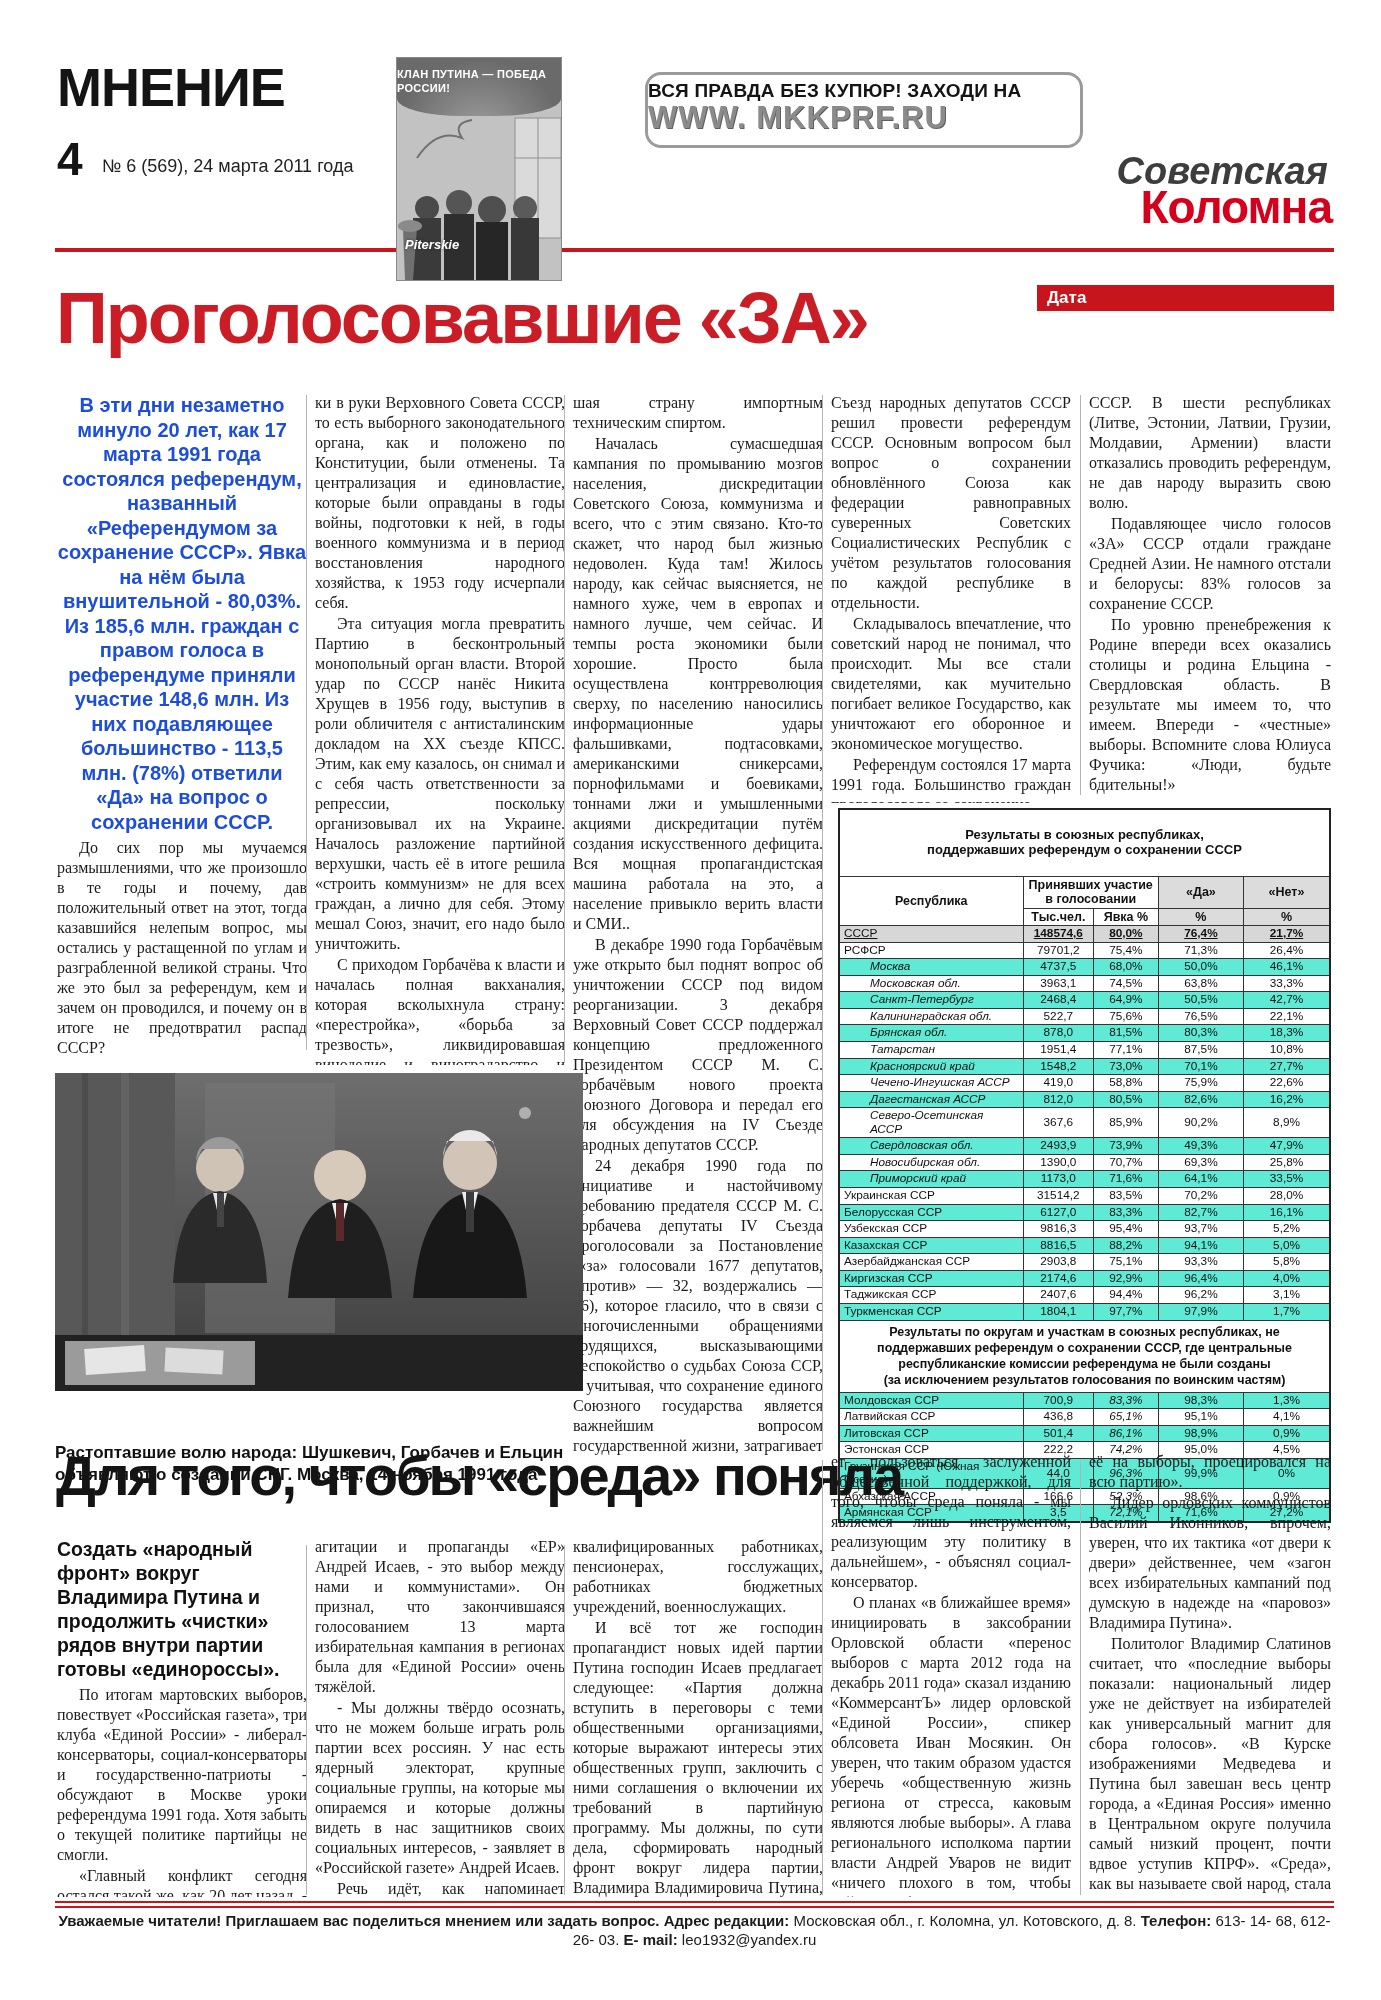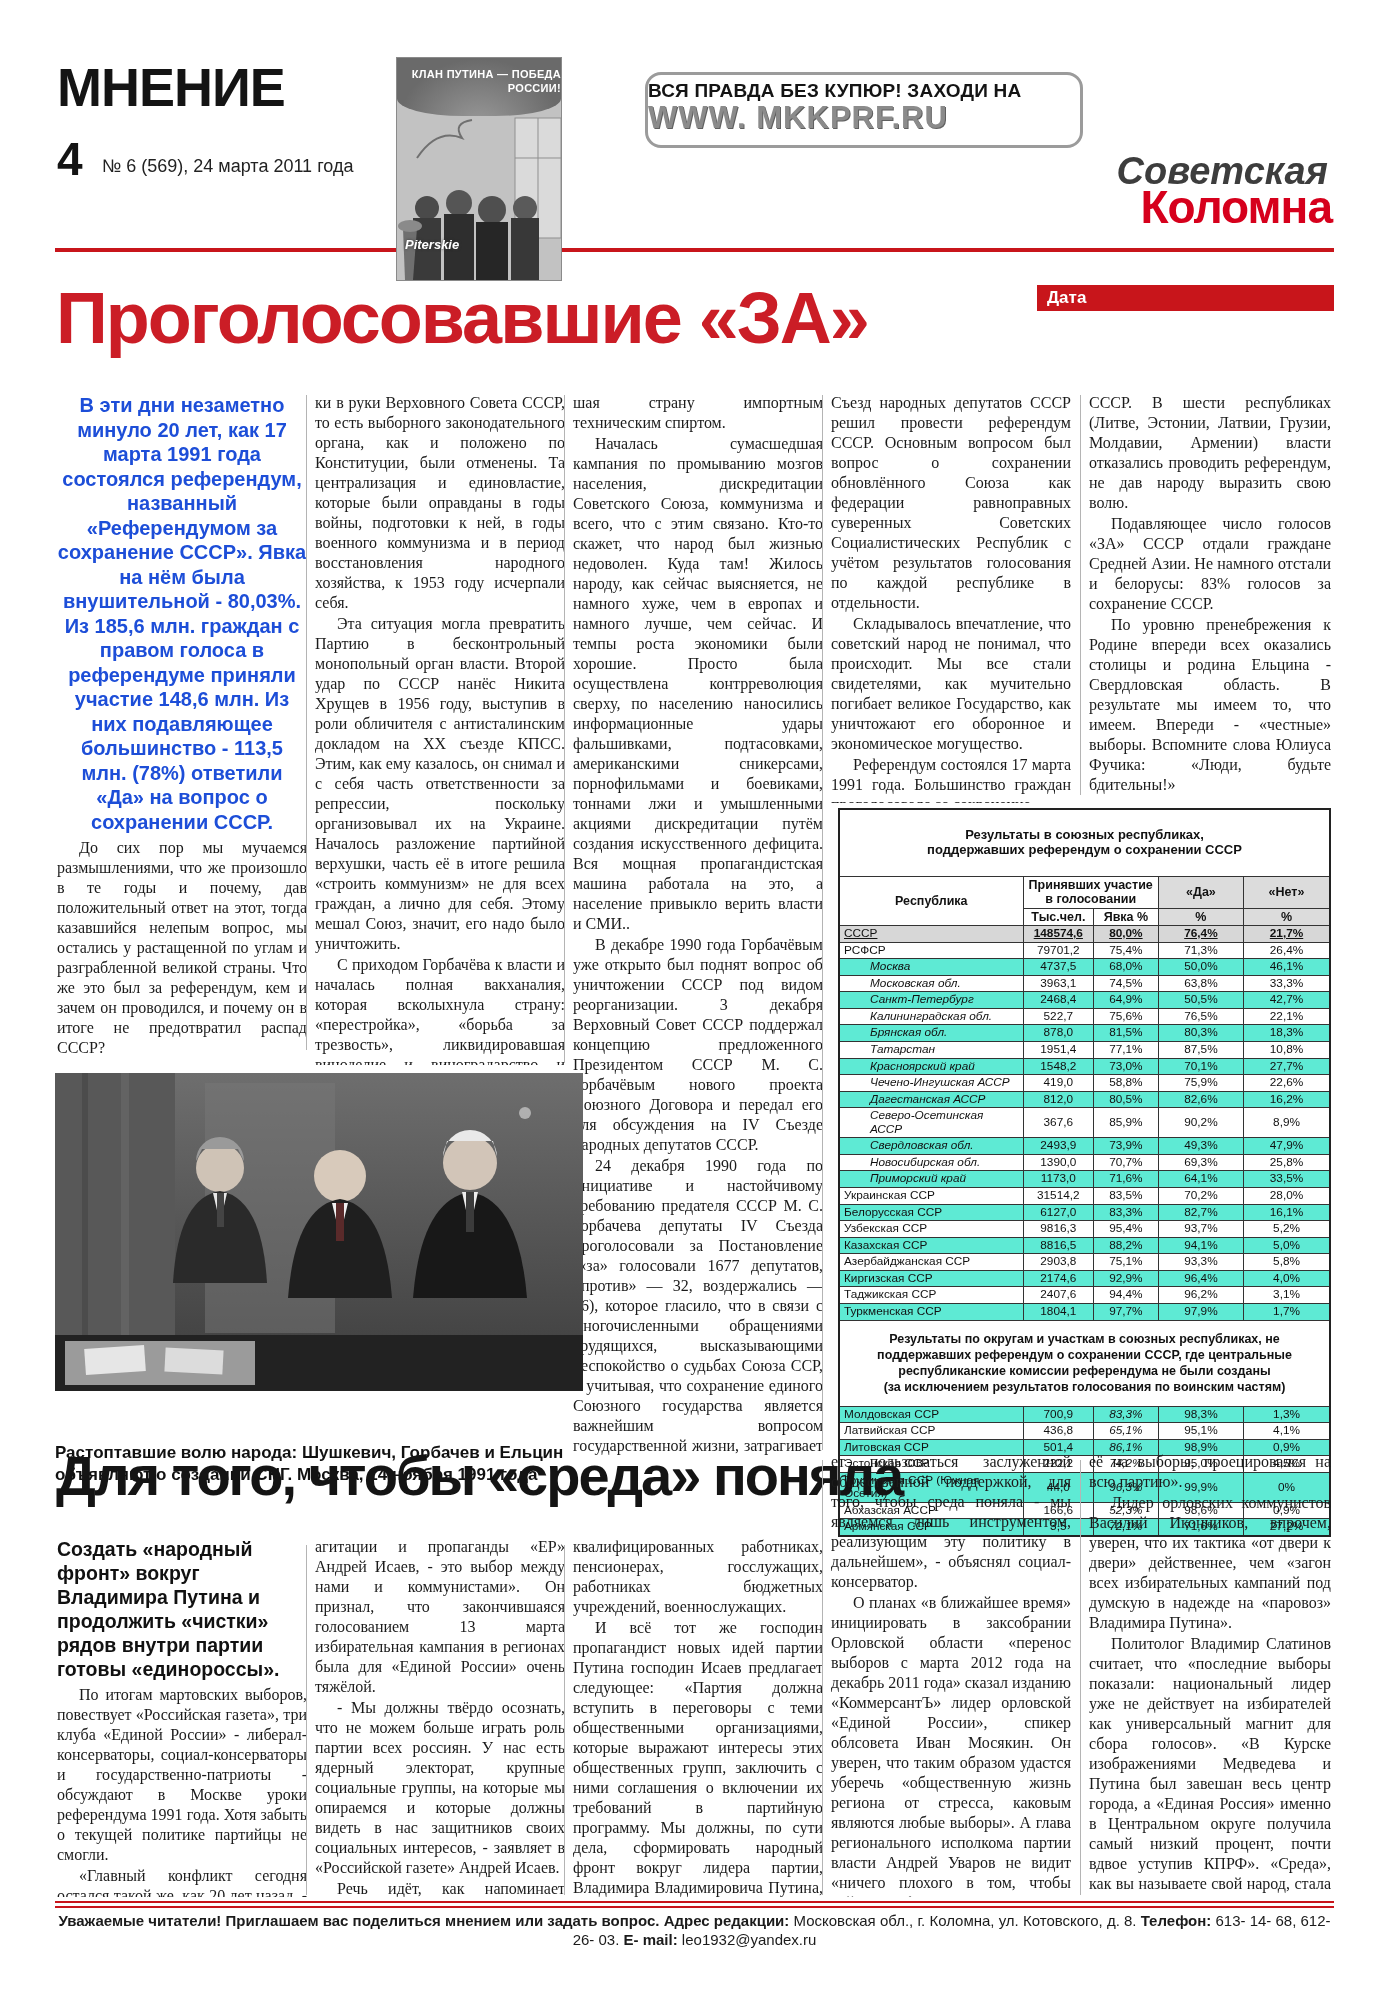--- a/index.html
+++ b/index.html
@@ -8,21 +8,21 @@
   .abs{position:absolute;}
 
   
   #section-title{left:57px;top:60px;font:700 54px/1 "Liberation Sans",sans-serif;color:#141414;letter-spacing:-1px;}
   #page-number{left:57px;top:136px;font:700 46px/1 "Liberation Sans",sans-serif;color:#141414;}
   #issue-line{left:102px;top:157px;font:400 18px/1.1 "Liberation Sans",sans-serif;color:#222;}
 
   
   #cartoon{left:396px;top:57px;width:164px;height:222px;background:#bdbdbd;border:1px solid #8a8a8a;z-index:5;overflow:hidden;}
   #cartoon .band{position:absolute;left:0;top:0;width:100%;height:58px;background:radial-gradient(ellipse at 50% 120%, #9a9a9a 0%, #6a6a6a 70%);border-radius:0 0 40% 40%/0 0 30% 30%;}
-  #cartoon .band div{padding-top:10px;text-align:right;font:700 11px/1.25 "Liberation Sans",sans-serif;color:#fff;letter-spacing:.3px;}
+  #cartoon .band div{padding-top:10px;text-align:left;font:700 11px/1.25 "Liberation Sans",sans-serif;color:#fff;letter-spacing:.3px;}
   #cartoon .pit{position:absolute;left:8px;bottom:28px;font:700 italic 13px "Liberation Sans",sans-serif;color:#fff;text-shadow:0 0 3px #333;}
 
   
   #banner{left:645px;top:72px;width:438px;height:76px;border:3px solid #9b9b9b;border-radius:16px;background:#fff;
           text-align:left;box-sizing:border-box;padding-top:6px;}
   #banner .l1{font:700 19px/1.1 "Liberation Sans",sans-serif;color:#141414;letter-spacing:.2px;}
   #banner .l2{font:800 31px/1.05 "Liberation Sans",sans-serif;color:#8b8b8b;letter-spacing:1px;text-shadow:1px 1px 0 #5f5f5f;}
 
   
   #masthead{left:960px;top:152px;width:372px;text-align:right;}
@@ -55,21 +55,21 @@
   #ref-table th,#ref-table td{border:1px solid #333;padding:1px 4px;}
   #ref-table .ttl{font-weight:700;font-size:13px;text-align:center;padding:18px 2px;}
   #ref-table thead th{font-weight:700;text-align:center;font-size:12.5px;}
   #ref-table .shade{background:#dcdcdc;}
   #ref-table td.nm{width:168px;font-weight:400;}
   #ref-table td.rg{font-style:italic;padding-left:30px;}
   #ref-table td.num{text-align:center;width:64px;}
   #ref-table td.shade2{width:92px;}
   #ref-table tr.stripe{background:#5eead4;}
   #ref-table tr.rb{font-weight:700;background:#d7d7d7;text-decoration:underline;}
-  #ref-table tr.sec td{font-weight:700;text-align:center;padding:10px 6px;background:#fff;font-size:12.5px;line-height:1.3;}
+  #ref-table tr.sec td{font-weight:700;text-align:center;padding:3px 6px;background:#fff;font-size:12.5px;line-height:1.3;}
   #ref-table tr.sec .note{font-weight:700;}
   #ref-table td.it{font-style:italic;}
 
   #headline2{left:56px;top:1448px;width:790px;font:800 56px/1 "Liberation Sans",sans-serif;color:#141414;letter-spacing:-2px;white-space:nowrap;}
 
   
   .footrule{left:55px;width:1279px;height:2px;background:#c8151b;}
   #footer-text{left:55px;top:1912px;width:1279px;text-align:center;font:400 15px/1.25 "Liberation Sans",sans-serif;color:#1b1b1b;}
   #footer-text .b{font-weight:700;}
 </style>

